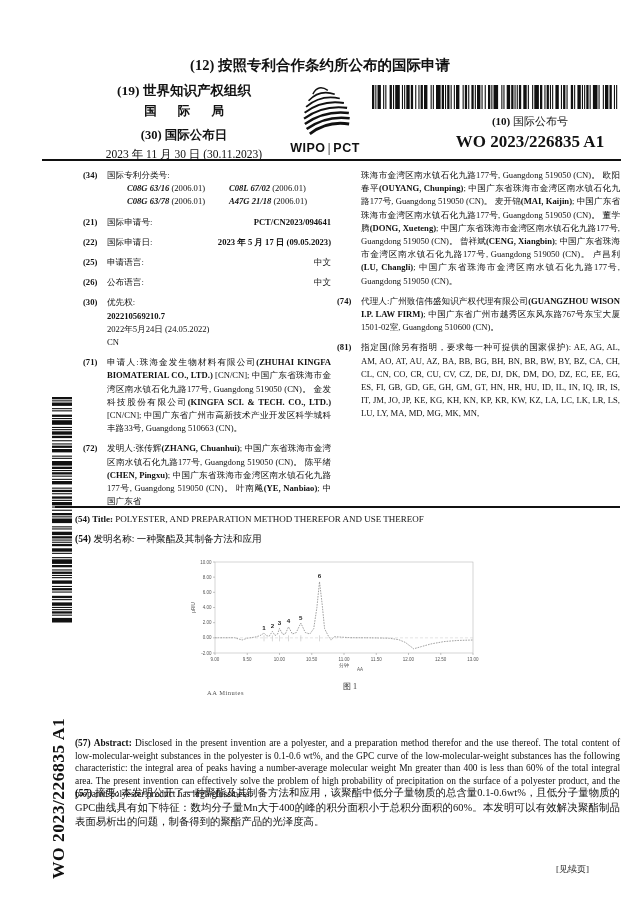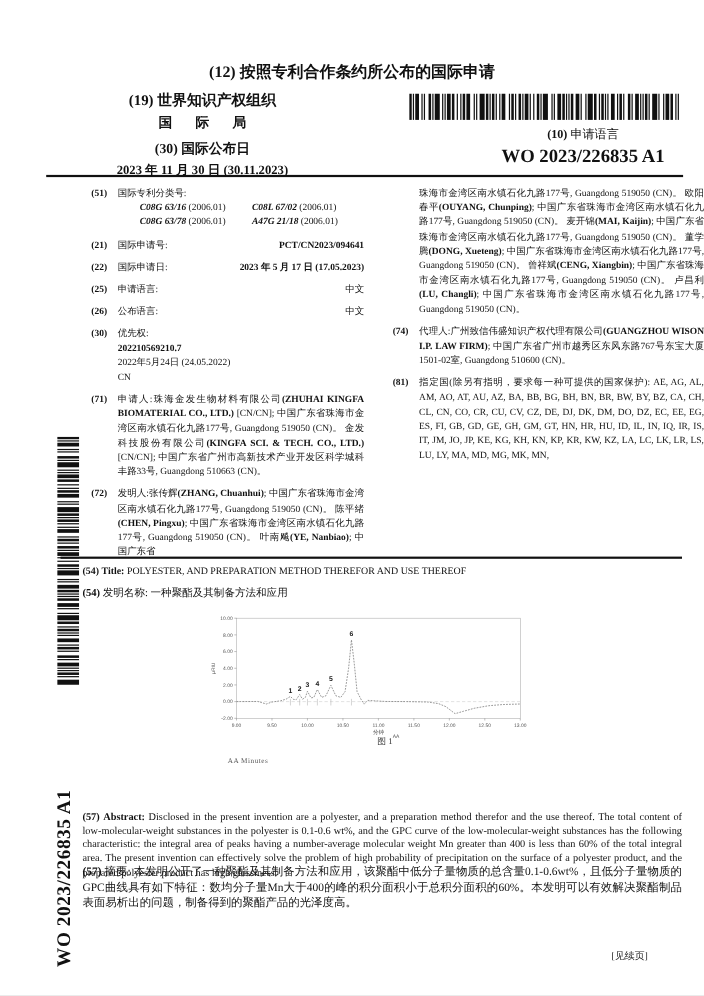--- a/index.html
+++ b/index.html
@@ -6,52 +6,52 @@
   #page{position:relative;width:640px;height:905px;margin:0 auto;background:#fff;
         font-family:"Liberation Serif","DejaVu Serif",serif;color:#111;overflow:hidden;
         border-right:1px solid #d8d8d8;border-bottom:1px solid #d8d8d8;}
   .b{font-weight:bold;}
   
   .header12{position:absolute;top:56px;left:0;right:0;text-align:center;font-size:14.5px;font-weight:bold;}
   .org-block{position:absolute;top:82px;left:58px;width:252px;text-align:center;}
   .org-line{font-size:13.5px;font-weight:bold;}
   .bureau{font-size:12.5px;font-weight:bold;letter-spacing:9px;margin-top:3px;text-indent:9px;}
   .pubdate-label{font-size:12.5px;font-weight:bold;margin-top:7px;}
-  .pubdate{font-size:11.5px;font-weight:bold;margin-top:3px;text-align:center;}
+  .pubdate{font-size:11.5px;font-weight:normal;margin-top:3px;text-align:center;}
   .logo{position:absolute;top:82px;left:286px;width:78px;text-align:center;}
   .logo-text{font-family:"Liberation Sans","DejaVu Sans",sans-serif;font-weight:bold;font-size:12.5px;letter-spacing:.5px;margin-top:1px;white-space:nowrap;}
   .logo-sep{font-weight:normal;color:#555;padding:0 2px;}
   .barcode-top{position:absolute;top:85px;left:372px;width:246px;height:24px;}
   .pubnum-block{position:absolute;top:114px;left:438px;width:184px;text-align:center;}
   .pubnum-label{font-size:11px;}
   .pubnum{font-size:17px;font-weight:bold;margin-top:3px;white-space:nowrap;}
   .rule1{position:absolute;top:159px;left:42px;width:579px;height:2px;background:#111;}
   .rule2{position:absolute;top:506px;left:55px;width:565px;height:2px;background:#111;}
   
   .col{position:absolute;top:169px;font-size:8.6px;line-height:13.2px;text-align:justify;}
   .col-left{left:83px;width:248px;}
-  .col-right{left:337px;width:283px;margin-left:20px;}
+  .col-right{left:337px;width:283px;}
   .field{position:relative;padding-left:24px;margin-bottom:7px;}
   .field .code{position:absolute;left:0;top:0;font-weight:bold;}
   .kv{display:flex;justify-content:space-between;}
   .kv .vb{font-weight:bold;white-space:nowrap;}
   .ipc-row{display:flex;margin-left:20px;}
   .ipc-row .cell{width:50%;}
   .ipc{font-weight:bold;font-style:italic;}
   .prio-row{display:flex;flex-direction:column;}
   .prio-num{font-weight:bold;width:88px;}
   .prio-date{flex:1;}
   
   .title-en{position:absolute;top:514px;left:75px;width:545px;font-size:9px;}
   .title-zh{position:absolute;top:533px;left:75px;width:545px;font-size:9.6px;}
   .abstract-en{position:absolute;top:737px;left:75px;width:545px;font-size:9.4px;line-height:12.7px;text-align:justify;}
   .abstract-zh{position:absolute;top:786px;left:75px;width:545px;font-size:10.4px;line-height:14.6px;text-align:justify;}
   
   .figure{position:absolute;top:556px;left:185px;width:300px;height:145px;}
-  .fig-caption{position:absolute;left:158px;top:112px;font-size:8px;color:#333;}
+  .fig-caption{position:absolute;left:158px;top:125px;font-size:8px;color:#333;}
   .fig-note{position:absolute;left:22px;top:133px;font-size:6.5px;color:#555;letter-spacing:.5px;}
   
   .barcode-left{position:absolute;top:397px;left:52px;width:20px;height:226px;}
   .sidebar-text{position:absolute;left:48px;top:879px;transform-origin:0 0;transform:rotate(-90deg);
                 width:236px;font-size:17.5px;font-weight:bold;white-space:nowrap;letter-spacing:.5px;}
   .footer-note{position:absolute;top:863px;left:556px;font-size:9px;color:#222;}
 </style>
 </head>
 <body>
 
@@ -68,20 +68,37 @@
       <span>世界知识产权组织</span>
     </div>
     <div class="bureau">国 际 局</div>
     <div class="pubdate-label">
       <span>(30)</span>
       <span>国际公布日</span>
     </div>
     <div class="pubdate">2023 年 11 月 30 日 (30.11.2023)</div>
   </div>
 
+  <div class="logo">
+    <svg id="wipo-globe" width="58" height="54" viewBox="0 0 60 56">
+        <g transform="rotate(-14 30 30)" stroke="#111" fill="none">
+          <path d="M 22 10 Q 30 1 38 10" stroke-width="1.4"></path>
+          <path d="M 16 15.6 Q 30 6.6 44 15.6" stroke-width="1.6199999999999999"></path>
+          <path d="M 12 21.2 Q 30 12.2 48 21.2" stroke-width="1.8399999999999999"></path>
+          <path d="M 9 26.799999999999997 Q 30 17.799999999999997 51 26.799999999999997" stroke-width="2.06"></path>
+          <path d="M 7 32.4 Q 30 23.4 53 32.4" stroke-width="2.28"></path>
+          <path d="M 6.5 38 Q 30 29 53.5 38" stroke-width="2.5"></path>
+          <path d="M 7 43.599999999999994 Q 30 34.599999999999994 53 43.599999999999994" stroke-width="2.7199999999999998"></path>
+          <path d="M 9 49.199999999999996 Q 30 40.199999999999996 51 49.199999999999996" stroke-width="2.94"></path>
+        </g>
+      </svg>
+    <div class="logo-text">
+      <span>WIPO</span><span class="logo-sep">|</span><span>PCT</span>
+    </div>
+  </div>
 
   <svg class="barcode-top" id="barcode-top" viewBox="0 0 246 24">
       <rect x="0.0" y="0" width="2.3" height="24" fill="#111"></rect>
       <rect x="3.3" y="0" width="1.1" height="24" fill="#111"></rect>
       <rect x="5.5" y="0" width="3.4" height="24" fill="#111"></rect>
       <rect x="11.1" y="0" width="1.1" height="24" fill="#111"></rect>
       <rect x="13.3" y="0" width="1.1" height="24" fill="#111"></rect>
       <rect x="17.6" y="0" width="2.3" height="24" fill="#111"></rect>
       <rect x="21.0" y="0" width="1.1" height="24" fill="#111"></rect>
       <rect x="23.2" y="0" width="4.6" height="24" fill="#111"></rect>
@@ -145,30 +162,30 @@
       <rect x="230.8" y="0" width="1.1" height="24" fill="#111"></rect>
       <rect x="233.0" y="0" width="3.4" height="24" fill="#111"></rect>
       <rect x="237.5" y="0" width="2.3" height="24" fill="#111"></rect>
       <rect x="241.9" y="0" width="1.1" height="24" fill="#111"></rect>
       <rect x="244.1" y="0" width="1.1" height="24" fill="#111"></rect>
     </svg>
 
   <div class="pubnum-block">
     <div class="pubnum-label">
       <span class="b">(10)</span>
-      <span>申请语言</span>
+      <span>国际公布号</span>
     </div>
     <div class="pubnum">WO 2023/226835 A1</div>
   </div>
 
   <div class="rule1"></div>
 
   <div class="col col-left">
     <div class="field">
-      <span class="code">(51)</span>
+      <span class="code">(34)</span>
       <div>国际专利分类号:</div>
       <div class="ipc-row">
         <span class="cell"><span class="ipc">C08G 63/16</span> <span>(2006.01)</span></span>
         <span class="cell"><span class="ipc">C08L 67/02</span> <span>(2006.01)</span></span>
       </div>
       <div class="ipc-row">
         <span class="cell"><span class="ipc">C08G 63/78</span> <span>(2006.01)</span></span>
         <span class="cell"><span class="ipc">A47G 21/18</span> <span>(2006.01)</span></span>
       </div>
     </div>
@@ -176,21 +193,21 @@
       <span class="code">(21)</span>
       <div class="kv">
         <span>国际申请号:</span>
         <span class="vb">PCT/CN2023/094641</span>
       </div>
     </div>
     <div class="field">
       <span class="code">(22)</span>
       <div class="kv">
         <span>国际申请日:</span>
-        <span class="vb">2023 年 5 月 17 日 (17.05.2023)</span>
+        <span class="vb">2023 年 5 月 17 日 (09.05.2023)</span>
       </div>
     </div>
     <div class="field">
       <span class="code">(25)</span>
       <div class="kv">
         <span>申请语言:</span>
         <span>中文</span>
       </div>
     </div>
     <div class="field">

